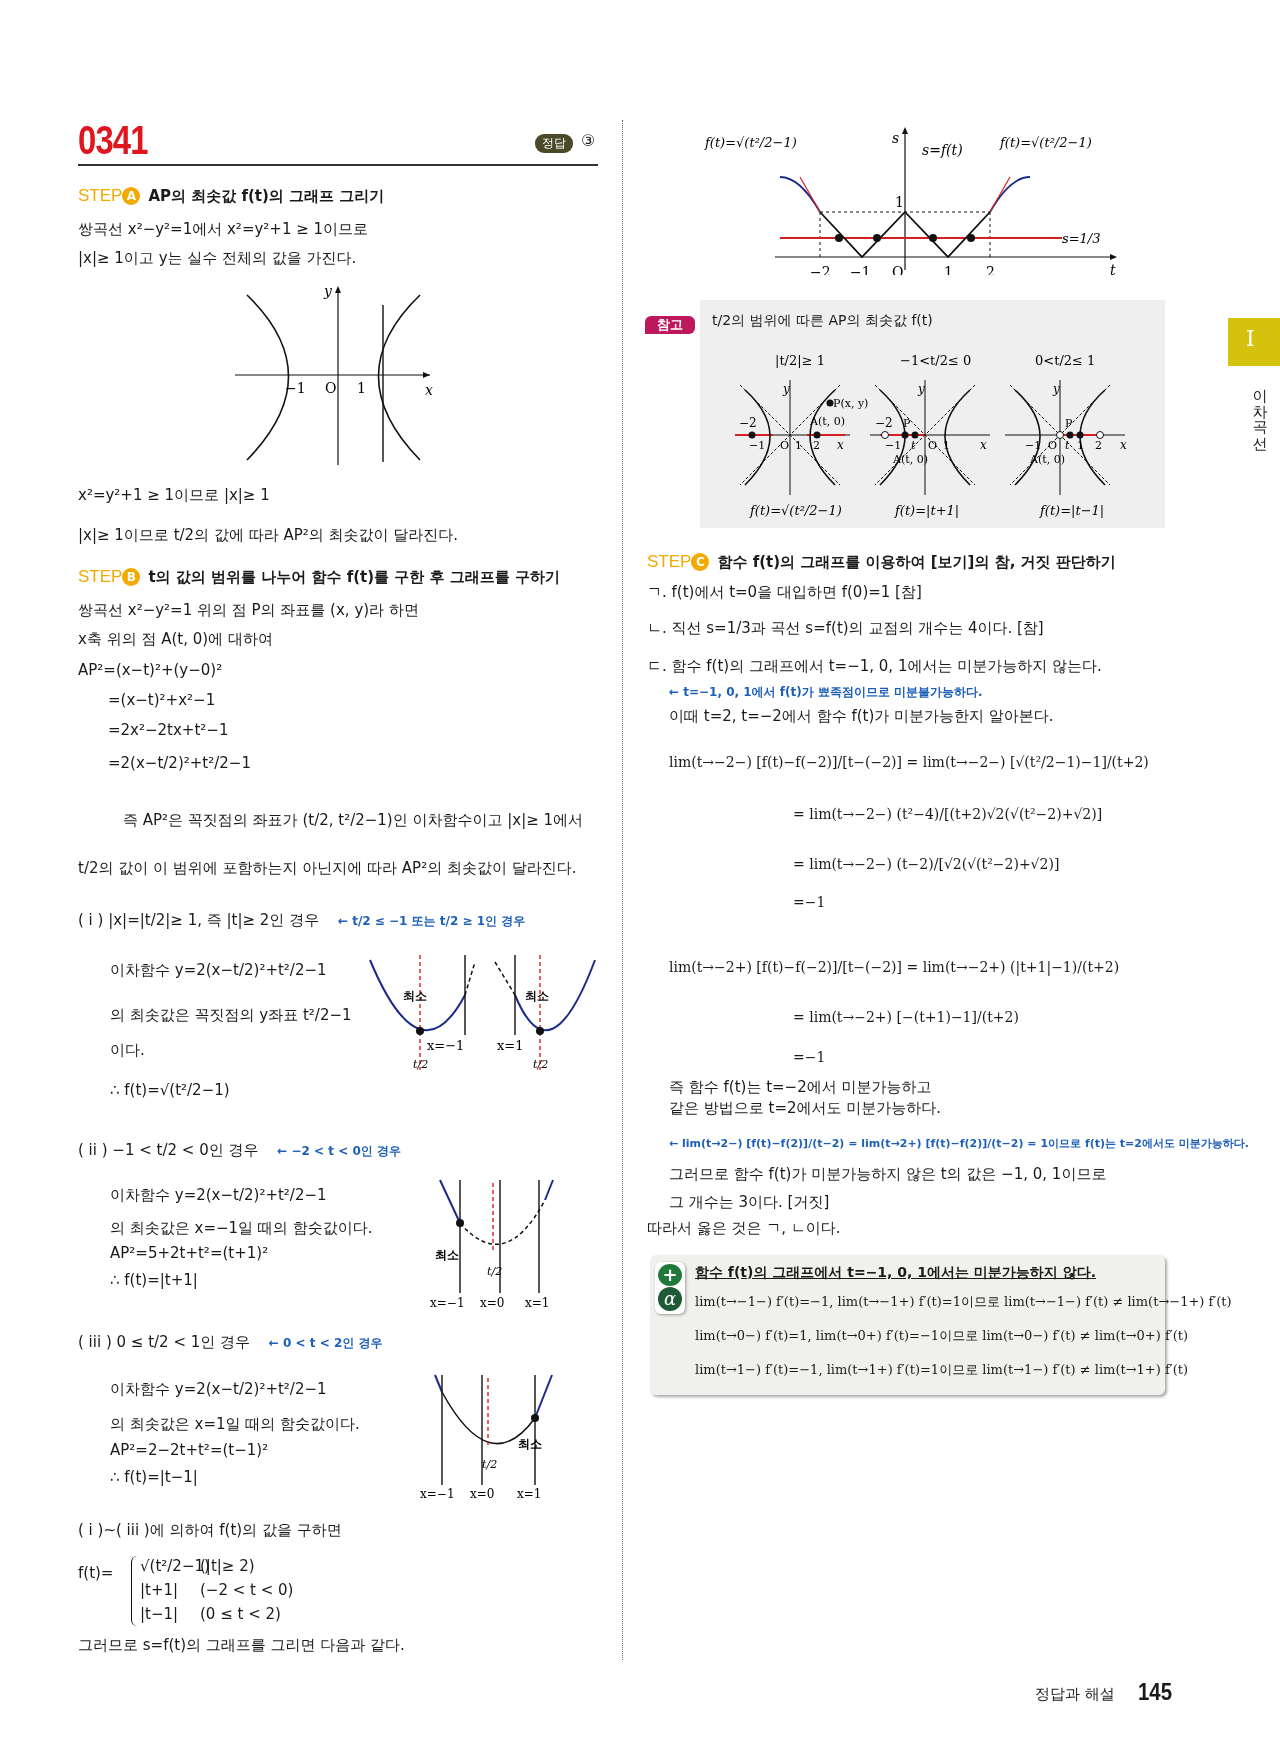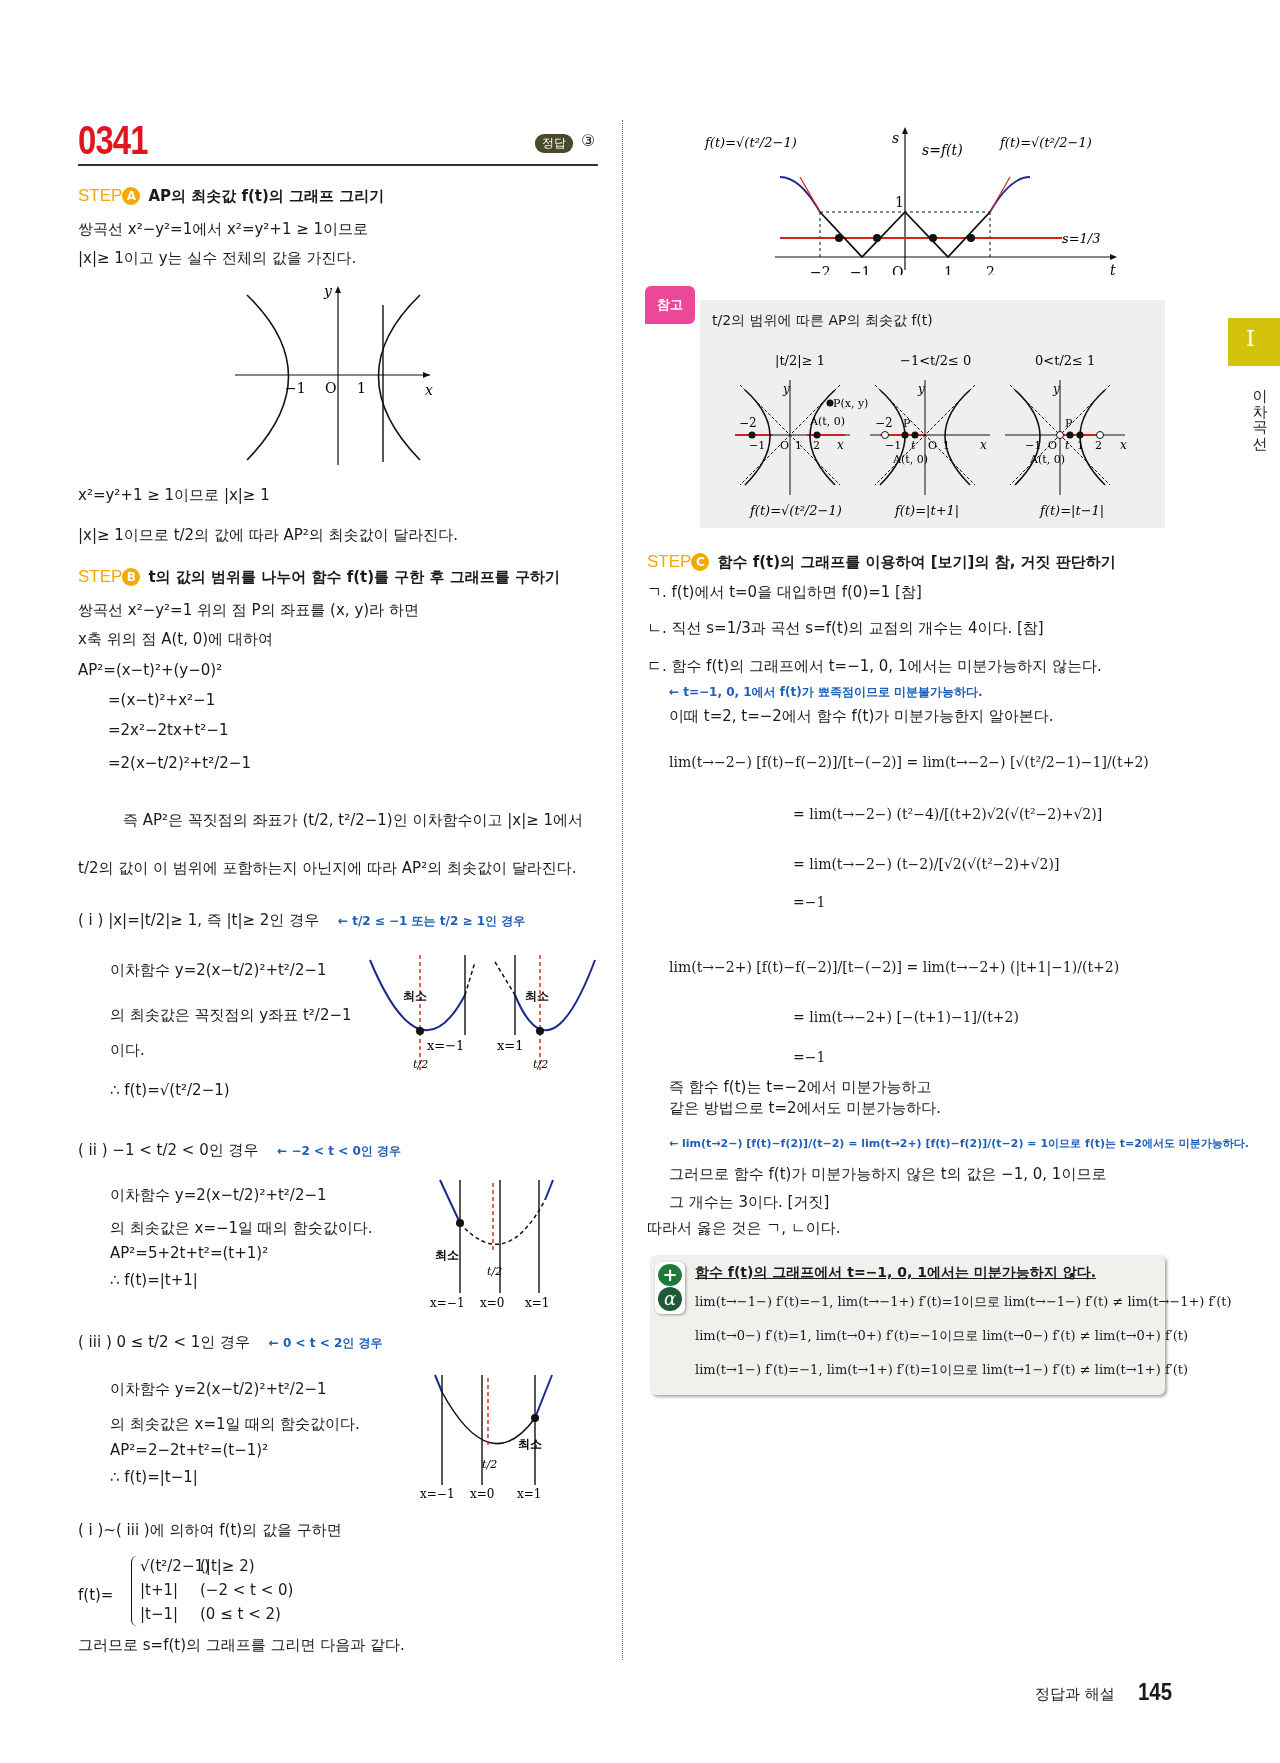--- a/index.html
+++ b/index.html
@@ -14,22 +14,22 @@
                   padding:1px 7px; border-radius:9px; }
   .answer-val { position:absolute; left:581px; top:131px; font-size:16px; }
   .rule { position:absolute; left:78px; top:164px; width:520px; height:2px; background:#333; }
   .vdivider { position:absolute; left:622px; top:120px; width:0; height:1540px; border-left:1px dotted #666; }
   .step { position:absolute; white-space:nowrap; font-weight:bold; font-size:15px; }
   .step .tag { color:#f2a900; font-weight:normal; font-family:"Liberation Sans", sans-serif; font-size:17px; }
   .step .circ { display:inline-block; width:18px; height:18px; border-radius:50%; background:#f2a900; color:#fff;
                 font-size:12px; text-align:center; line-height:18px; margin-right:8px; vertical-align:1px; }
   .text-block { position:absolute; left:78px; font-size:15px; }
   .blue-note { color:#1d5fb8; font-size:12px; font-weight:bold; }
-  .note-tag { position:absolute; left:645px; top:286px; background:#ec4899; color:#fff; font-size:13px;
-              padding:10px 12px; border-radius:6px 6px 6px 0; font-weight:bold; }
+  .note-tag { position:absolute; left:645px; top:316px; background:#be185d; color:#fff; font-size:13px;
+              padding:0 12px; border-radius:6px 6px 6px 0; font-weight:bold; }
   .note-box { position:absolute; left:700px; top:300px; width:465px; height:228px; background:#efefef; }
   .plus-box { position:absolute; left:650px; top:1255px; width:515px; height:140px; background:#f0f0ec;
               border-radius:6px; box-shadow:2px 2px 3px #aaa; }
   .plus-icon { position:absolute; left:655px; top:1262px; width:30px; height:52px; background:#fff;
                border-radius:6px; box-shadow:1px 1px 3px #999; }
   .plus-icon .p { position:absolute; left:3px; top:2px; width:24px; height:22px; border-radius:50%; background:#1f7a3a;
                   color:#fff; font-weight:bold; text-align:center; line-height:22px; font-size:18px; }
   .plus-icon .a { position:absolute; left:3px; top:25px; width:24px; height:24px; border-radius:50%; background:#1e5a36;
                   color:#fff; font-style:italic; text-align:center; line-height:24px; font-size:18px; font-family:"DejaVu Serif", serif; }
   .side-tab { position:absolute; left:1228px; top:318px; width:52px; height:48px; background:#d4c20c; }
@@ -167,21 +167,21 @@
   <circle cx="115" cy="48" r="4" fill="#111"></circle>
   <text x="98" y="78" font-size="12" font-weight="bold" style="font-family:'DejaVu Sans',sans-serif">최소</text>
   <text x="62" y="98" font-size="11" font-style="italic">t/2</text>
   <text x="0" y="128" font-size="12">x=−1</text>
   <text x="50" y="128" font-size="12">x=0</text>
   <text x="97" y="128" font-size="12">x=1</text>
 </svg>
 
 <div class="text-block" style="top:1520px;">
   <div class="line" style="top:0;">( i )~( iii )에 의하여 f(t)의 값을 구하면</div>
-  <div class="line" style="top:65px;">f(t)=</div>
+  <div class="line" style="top:43px;">f(t)=</div>
   <div class="abs" style="left:53px; top:36px; width:8px; height:70px; border-left:1.5px solid #111; border-radius:6px 0 0 6px;"></div>
   <div class="line" style="left:62px; top:36px;">√(t²/2−1)</div>
   <div class="line" style="left:122px; top:36px;">(|t|≥ 2)</div>
   <div class="line" style="left:62px; top:60px;">|t+1|</div>
   <div class="line" style="left:122px; top:60px;">(−2 &lt; t &lt; 0)</div>
   <div class="line" style="left:62px; top:84px;">|t−1|</div>
   <div class="line" style="left:122px; top:84px;">(0 ≤ t &lt; 2)</div>
   <div class="line" style="top:115px;">그러므로 s=f(t)의 그래프를 그리면 다음과 같다.</div>
 </div>
 

